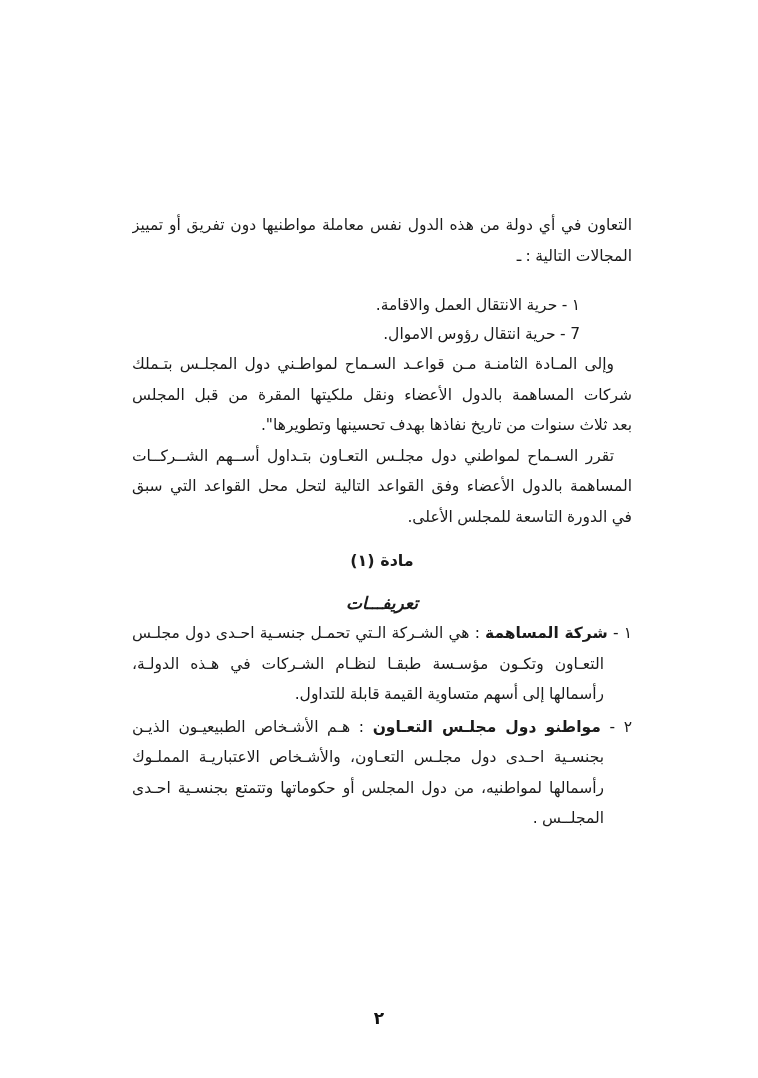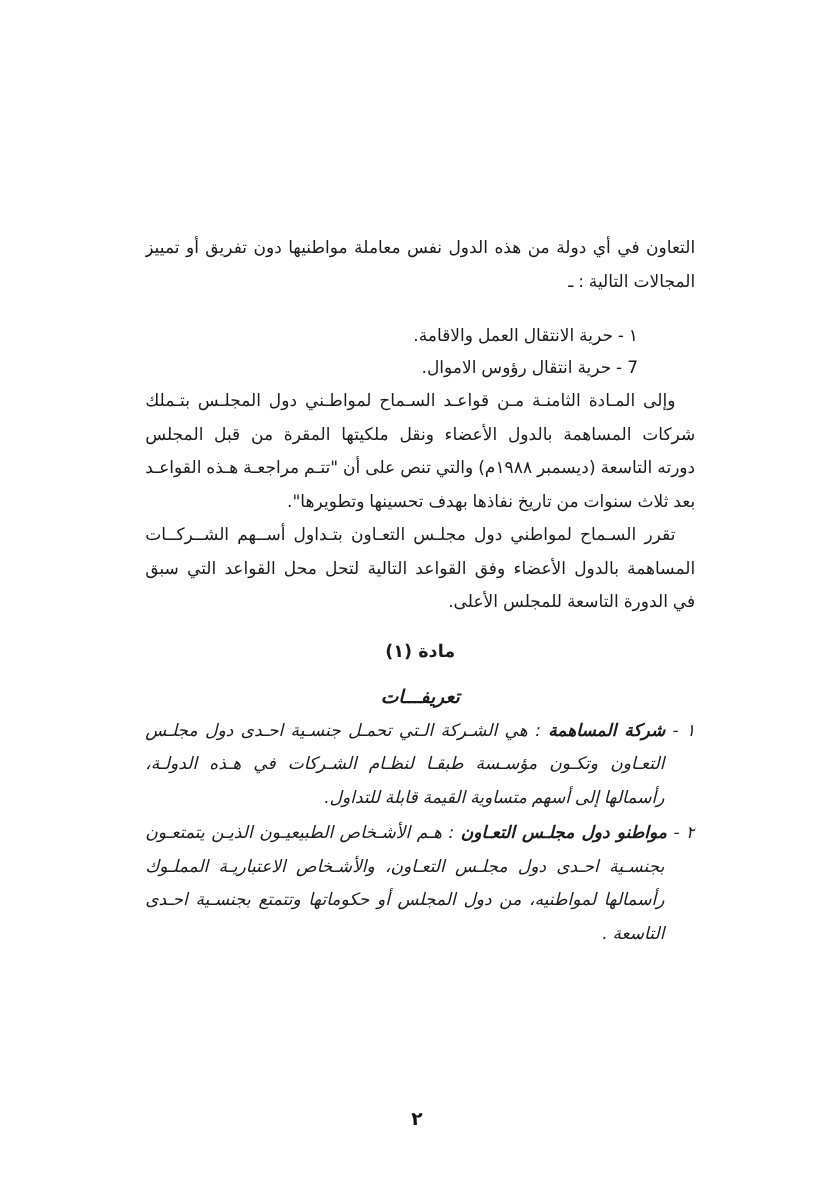--- a/index.html
+++ b/index.html
@@ -52,21 +52,21 @@
   }
   .article-subtitle {
     margin: 0;
     line-height: 30px;
     height: 30px;
     text-align: center;
     font-size: 17px;
     font-weight: bold;
     font-style: italic;
   }
-  .definition { margin-top: 0; font-style: italic; }
+  .definition { margin-top: 0; }
   .definition.second { margin-top: 2px; }
   .term { font-weight: bold; }
   .page-number {
     position: absolute;
     top: 1008px;
     left: 0;
     width: 758px;
     text-align: center;
     direction: rtl;
     font-size: 17px;
@@ -86,21 +86,20 @@
     </div>
 
     <div class="freedoms-list">
       <p class="line">١ - حرية الانتقال العمل والاقامة.</p>
       <p class="line">7 - حرية انتقال رؤوس الاموال.</p>
     </div>
 
     <div>
       <p class="line just indent">وإلى المـادة الثامنـة مـن قواعـد السـماح لمواطـني دول المجلـس بتـملك أسـهم</p>
       <p class="line just">شركات المساهمة بالدول الأعضاء ونقل ملكيتها المقرة من قبل المجلس الأعلـى في</p>
-      <p class="line just">دورته التاسعة (ديسمبر ١٩٨٨م) والتي تنص على أن "تتـم مراجعـة هـذه القواعـد</p>
       <p class="line">بعد ثلاث سنوات من تاريخ نفاذها بهدف تحسينها وتطويرها".</p>
     </div>
 
     <div>
       <p class="line just indent">تقرر السـماح لمواطني دول مجلـس التعـاون بتـداول أســهم الشــركــات</p>
       <p class="line just">المساهمة بالدول الأعضاء وفق القواعد التالية لتحل محل القواعد التي سبق اصدارها</p>
       <p class="line">في الدورة التاسعة للمجلس الأعلى.</p>
     </div>
 
     <h2 class="article-title">مادة (١)</h2>
@@ -109,19 +108,19 @@
     <div class="definition">
       <p class="line just"><span>١ - </span><span class="term">شركة المساهمة</span><span> : هي الشـركة الـتي تحمـل جنسـية احـدى دول مجلـس</span></p>
       <p class="line just hang">التعـاون وتكـون مؤسـسة طبقـا لنظـام الشـركات في هـذه الدولـة، ومقســم</p>
       <p class="line hang">رأسمالها إلى أسهم متساوية القيمة قابلة للتداول.</p>
     </div>
 
     <div class="definition second">
       <p class="line just"><span>٢ - </span><span class="term">مواطنو دول مجلـس التعـاون</span><span> : هـم الأشـخاص الطبيعيـون الذيـن يتمتعـون</span></p>
       <p class="line just hang">بجنسـية احـدى دول مجلـس التعـاون، والأشـخاص الاعتباريـة المملـوك غالبيـة</p>
       <p class="line just hang">رأسمالها لمواطنيه، من دول المجلس أو حكوماتها وتتمتع بجنسـية احـدى دول</p>
-      <p class="line hang">التاسعة .</p>
+      <p class="line hang">المجلــس .</p>
     </div>
 
   </div>
 
   <div class="page-number">٢</div>
 </div>
 
 </body></html>

